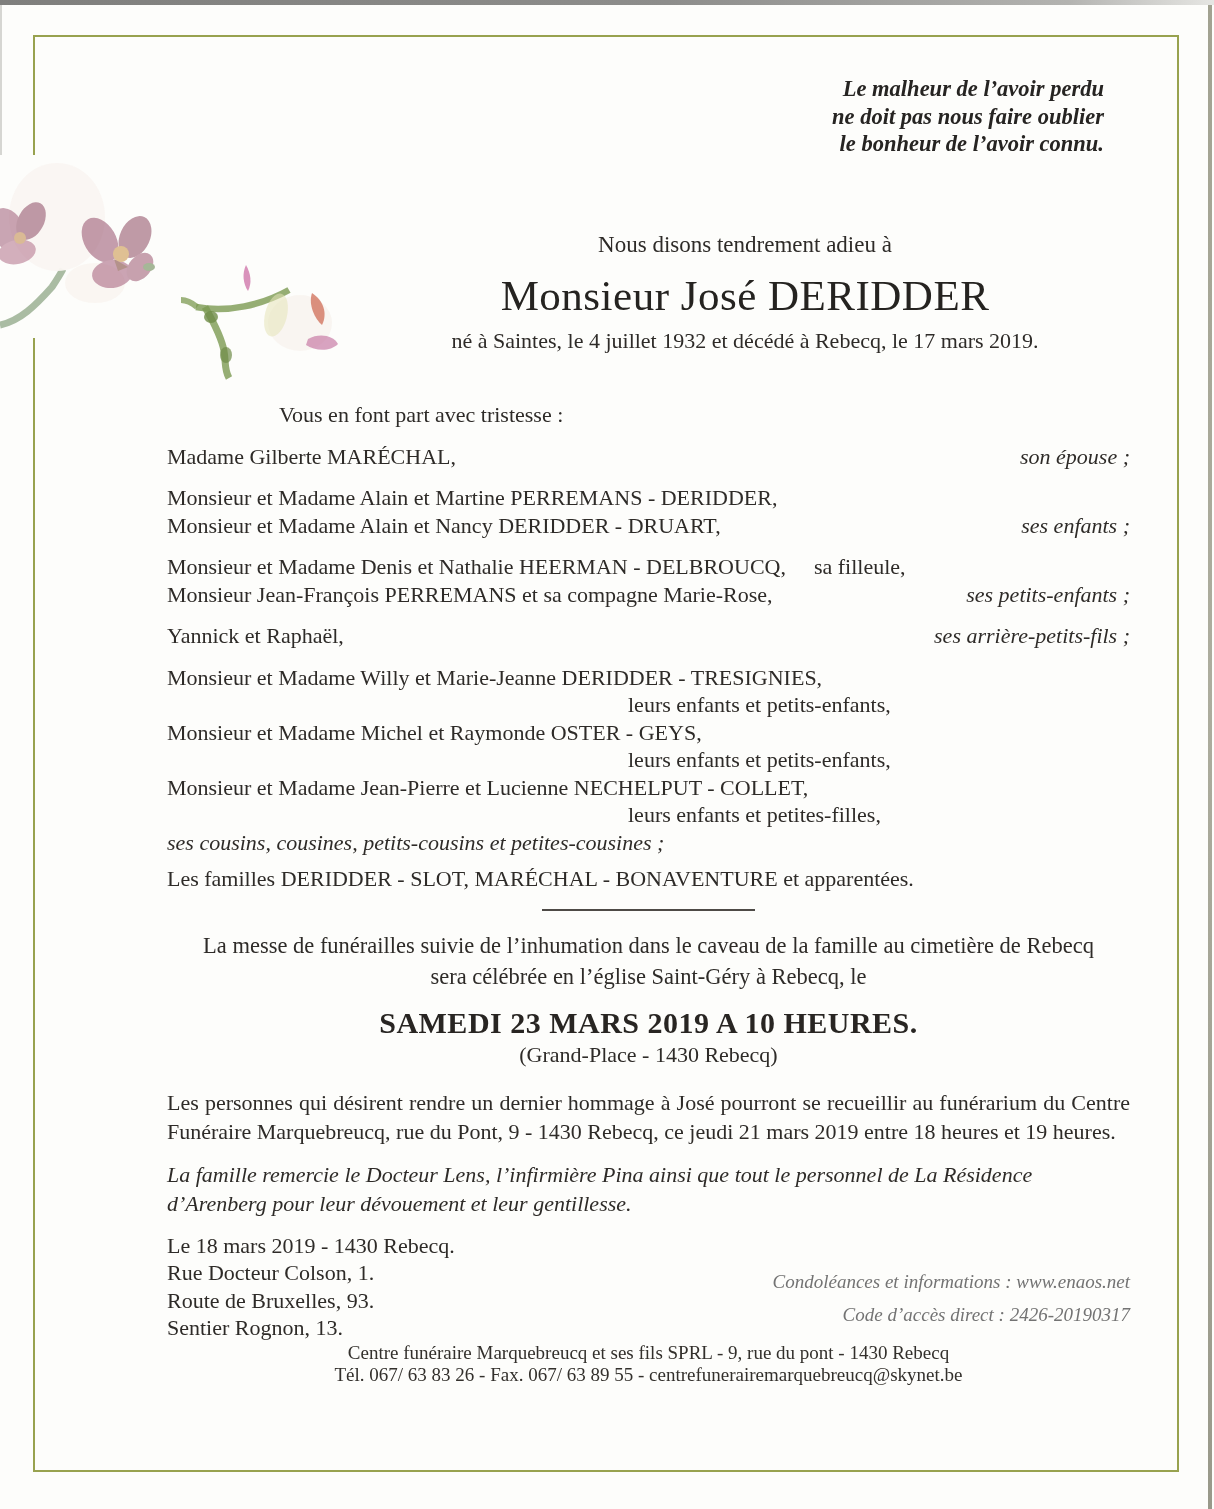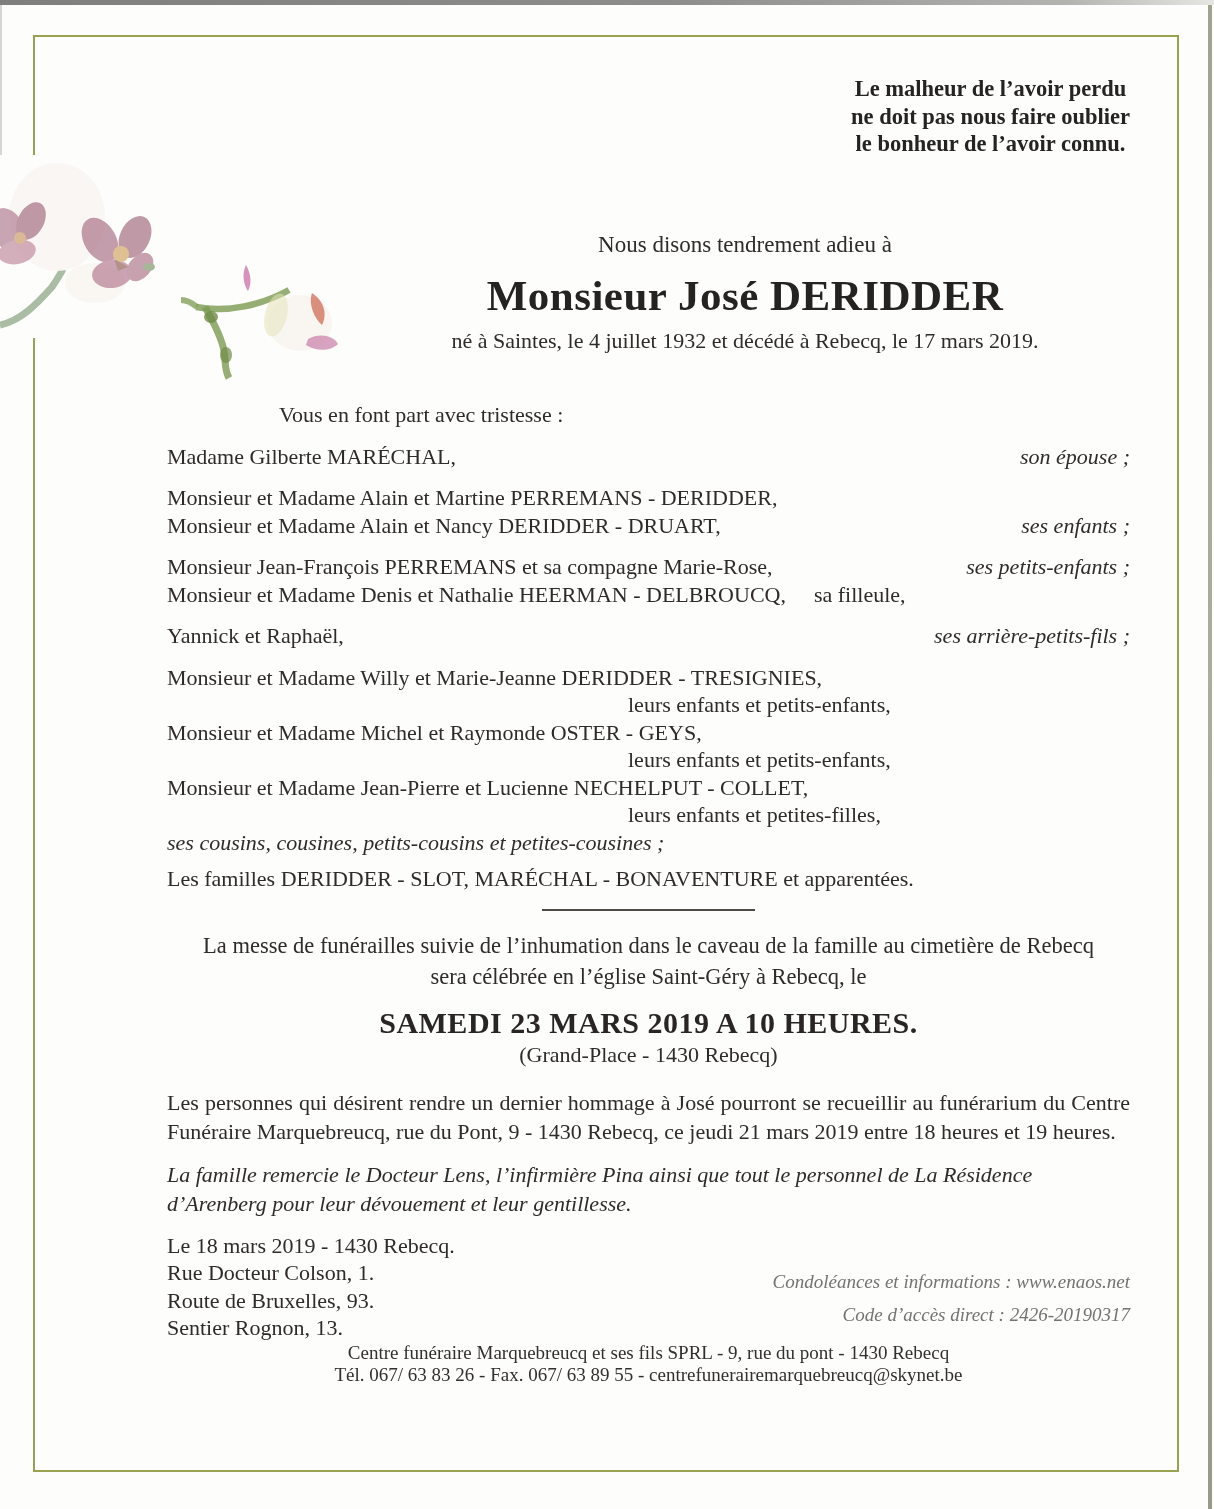--- a/index.html
+++ b/index.html
@@ -18,27 +18,27 @@
 
   
   .frame { position:absolute; left:33px; top:35px; right:35px; bottom:37px;
     border:2px solid #98a24f; pointer-events:none; }
 
   .orchid { position:absolute; left:0; top:155px; }
 
   .content { position:absolute; left:33px; top:35px; right:35px; bottom:37px;
     box-sizing:border-box; padding:0 49px 0 134px; }
 
-  .quote { margin:40px 0 0 auto; width:max-content;
-    font-weight:bold; font-size:22.5px; line-height:27.5px;
-    color:#262422; text-align:center; }
+  .quote { margin:40px 26px 0 auto; width:max-content;
+    font-style:italic; font-weight:bold; font-size:22.5px; line-height:27.5px;
+    color:#262422; text-align:right; }
 
   .header { margin:72px 0 0 193px; text-align:center; }
   .header .intro { font-size:23px; line-height:30px; }
-  .header .name  { font-size:43px; line-height:48px; margin:12px 0 0; font-weight:bold; letter-spacing:0.5px; color:#252320; }
+  .header .name  { font-size:43px; line-height:48px; margin:12px 0 0; font-weight:normal; letter-spacing:0.5px; color:#252320; }
   .header .dates { font-size:22px; line-height:28px; margin-top:7px; }
 
   .announce { margin:46px 0 0 112px; font-size:22px; line-height:28px; }
 
   .family { margin-top:13px; font-size:22px; }
   .family .group { margin-top:14px; }
   .family .row { display:flex; justify-content:space-between; line-height:27.5px; }
   .family .row .role { font-style:italic; white-space:nowrap; padding-left:20px; }
   .family .row.indent { display:block; padding-left:461px; }
   .family .row.right-italic { display:block; font-style:italic; }
@@ -139,27 +139,27 @@
         <div class="row">
           <span>Monsieur et Madame Alain et Martine PERREMANS - DERIDDER,</span>
         </div>
         <div class="row">
           <span>Monsieur et Madame Alain et Nancy DERIDDER - DRUART,</span>
           <span class="role">ses enfants ;</span>
         </div>
       </div>
       <div class="group">
         <div class="row">
-          <span>Monsieur Jean-François PERREMANS et sa compagne Marie-Rose,</span>
-          <span class="role">ses petits-enfants ;</span>
-        </div>
-        <div class="row">
           <span>
             <span>Monsieur et Madame Denis et Nathalie HEERMAN - DELBROUCQ,</span><span class="inline-note">sa filleule,</span>
           </span>
+        </div>
+        <div class="row">
+          <span>Monsieur Jean-François PERREMANS et sa compagne Marie-Rose,</span>
+          <span class="role">ses petits-enfants ;</span>
         </div>
       </div>
       <div class="group">
         <div class="row">
           <span>Yannick et Raphaël,</span>
           <span class="role">ses arrière-petits-fils ;</span>
         </div>
       </div>
       <div class="group">
         <div class="row">

